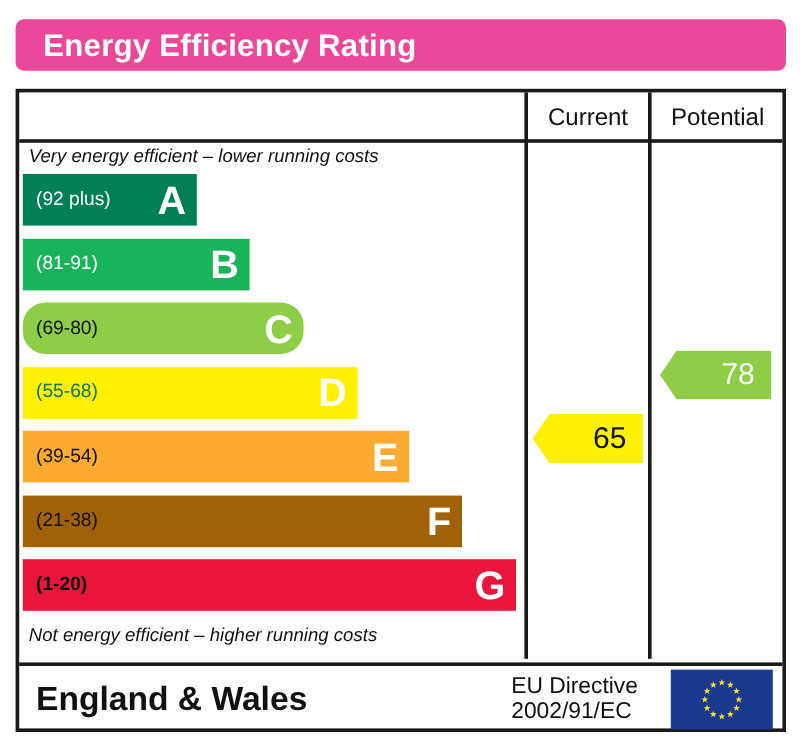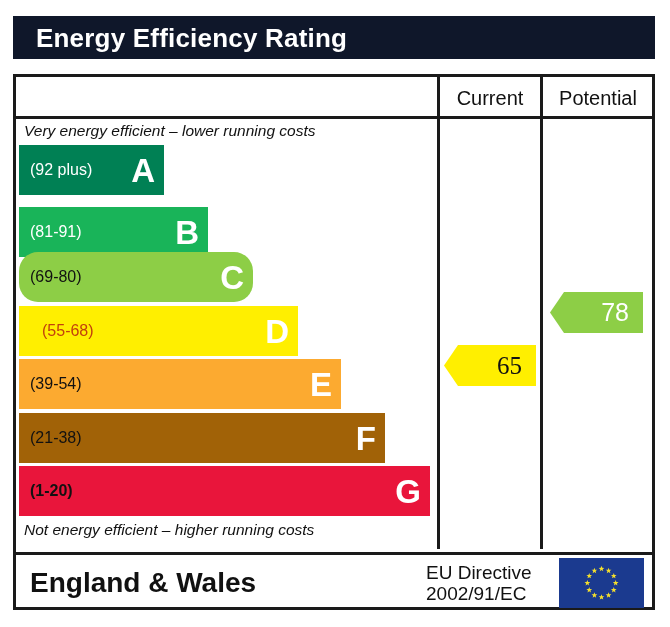--- a/index.html
+++ b/index.html
@@ -22,22 +22,23 @@
     height: 627px;
   }
 
   
   .title-banner {
     position: absolute;
     left: 13px;
     top: 16px;
     width: 642px;
     height: 43px;
-    background: #0f172a;
-    box-sizing: border-box;
+    background: #ec4899;
+    box-sizing: border-box;
+    border-radius: 7px;
   }
   .title-text {
     position: absolute;
     left: 23px;
     top: 50%;
     transform: translateY(-50%);
     color: #ffffff;
     font-size: 26px;
     font-weight: bold;
     letter-spacing: 0.2px;
@@ -102,21 +103,21 @@
     font-size: 15.5px;
     color: #111111;
     white-space: nowrap;
   }
   .caption.top    { top: 3px; }
   .caption.bottom { top: 402px; }
 
   .band {
     position: absolute;
     left: 3px;
-    height: 50px;
+    height: 43px;
   }
   .band .range {
     position: absolute;
     left: 11px;
     top: 50%;
     transform: translateY(-50%);
     font-size: 16px;
     white-space: nowrap;
   }
   .band .letter {
@@ -202,49 +203,49 @@
     <div class="col-div c2"></div>
 
     <div class="bands-area">
       <div class="caption top">Very energy efficient – lower running costs</div>
       <div class="caption bottom">Not energy efficient – higher running costs</div>
       <div id="bands-host">
           <div class="band" style="top: 26px; width: 145px; background: rgb(0, 128, 84);">
             <span class="range" style="color: rgb(255, 255, 255);">(92 plus)</span>
             <span class="letter">A</span>
           </div>
-          <div class="band" style="top: 79.5px; width: 189px; background: rgb(25, 180, 89); margin-top: 8px;">
+          <div class="band" style="top: 79.5px; width: 189px; background: rgb(25, 180, 89);">
             <span class="range" style="color: rgb(255, 255, 255);">(81-91)</span>
             <span class="letter">B</span>
           </div>
           <div class="band" style="top: 133px; width: 234px; background: rgb(141, 206, 70); border-radius: 19px;">
             <span class="range" style="color: rgb(17, 17, 17);">(69-80)</span>
             <span class="letter">C</span>
           </div>
           <div class="band" style="top: 186.5px; width: 279px; background: rgb(255, 239, 0);">
-            <span class="range" style="color: #c2410c; margin-left: 12px;">(55-68)</span>
+            <span class="range" style="color: #0f766e;">(55-68)</span>
             <span class="letter">D</span>
           </div>
           <div class="band" style="top: 240px; width: 322px; background: rgb(252, 170, 48);">
             <span class="range" style="color: rgb(17, 17, 17);">(39-54)</span>
             <span class="letter">E</span>
           </div>
           <div class="band" style="top: 293.5px; width: 366px; background: #a16207;">
             <span class="range" style="color: rgb(17, 17, 17);">(21-38)</span>
             <span class="letter">F</span>
           </div>
           <div class="band" style="top: 347px; width: 411px; background: rgb(233, 21, 59);">
             <span class="range" style="color: rgb(17, 17, 17); font-weight: bold;">(1-20)</span>
             <span class="letter">G</span>
           </div>
         </div>
     </div>
 
     <div id="arrows-host">
-        <div class="arrow" style="left: 428px; top: 268px; width: 92px; background: rgb(255, 239, 0); color: rgb(17, 17, 17); font-family: Liberation Serif, serif;">65</div>
+        <div class="arrow" style="left: 428px; top: 268px; width: 92px; background: rgb(255, 239, 0); color: rgb(17, 17, 17);">65</div>
         <div class="arrow" style="left: 534px; top: 215px; width: 93px; background: rgb(141, 206, 70); color: rgb(255, 255, 255);">78</div>
       </div>
 
     <div class="footer-row">
       <div class="region-name">England &amp; Wales</div>
       <div class="directive">
         <div>EU Directive</div>
         <div>2002/91/EC</div>
       </div>
       <div class="eu-flag">

